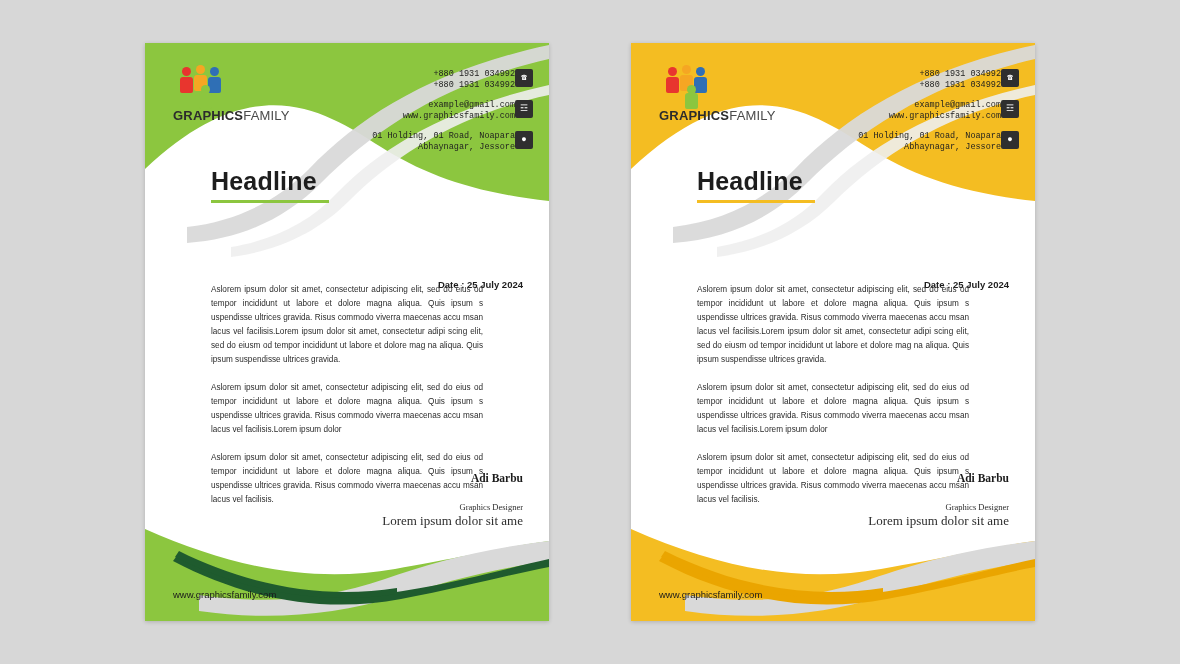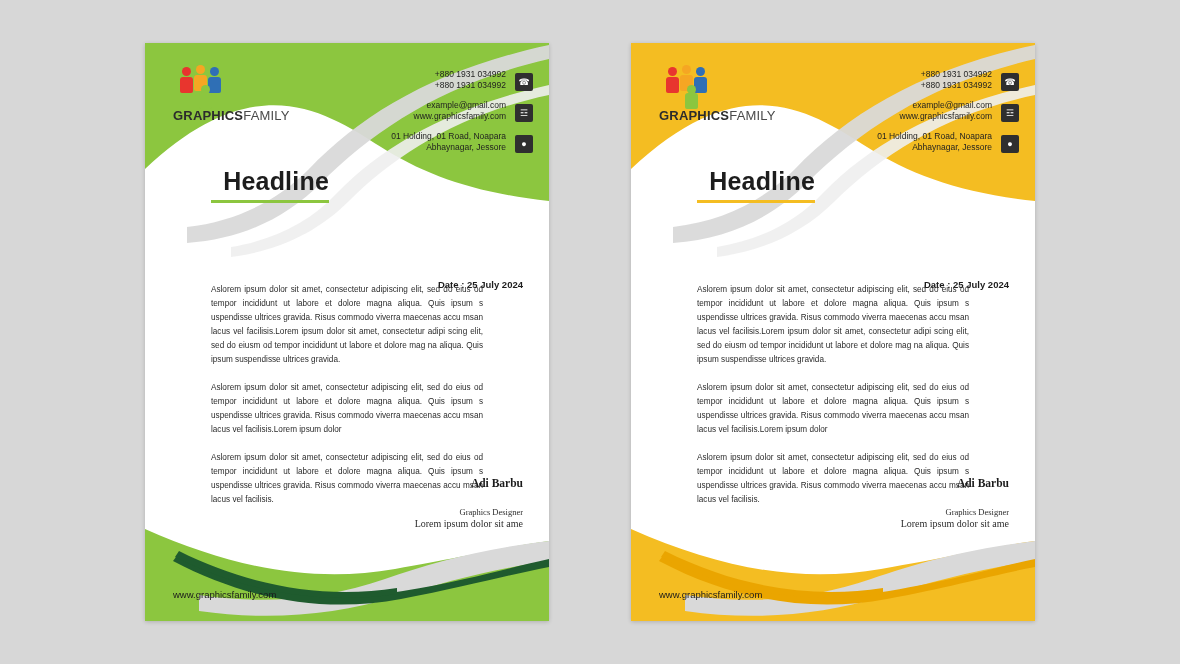--- a/index.html
+++ b/index.html
@@ -57,24 +57,24 @@
 
   
   .contacts {
     position: absolute;
     right: 16px; top: 26px;
     width: 210px;
     text-align: right;
   }
   .crow {
     display: flex;
-    align-items: flex-end;
+    align-items: flex-start;
     justify-content: flex-end;
-    gap: 9px;
     margin-bottom: 9px;
+    font-family: Liberation Mono, monospace;
   }
   .ctext {
     font-size: 8.5px;
     line-height: 11px;
     color: #1f1f1f;
     white-space: nowrap;
   }
   .cicon {
     flex: 0 0 auto;
     width: 18px; height: 18px;
@@ -84,21 +84,21 @@
     display: flex;
     align-items: center;
     justify-content: center;
     font-size: 9px;
     line-height: 1;
   }
 
   
   .headline-wrap {
     position: absolute;
-    left: 66px; top: 124px; text-align: right;
+    left: 66px; top: 124px;
   }
   .headline {
     font-size: 25px;
     font-weight: bold;
     color: #1d1d1d;
     letter-spacing: .2px;
   }
   .headline-rule {
     margin-top: 4px;
     height: 2.5px;
@@ -131,21 +131,21 @@
 
   
   .signature {
     position: absolute;
     right: 26px; bottom: 92px;
     text-align: right;
     font-family: Liberation Serif, serif;
   }
   .sig-name { font-size: 11.5px; font-weight: bold; color: #1b1b1b; }
   .sig-role { font-size: 8.5px; color: #2d2d2d; margin-top: 18px; }
-  .sig-sub  { font-size: 10px; color: #2d2d2d; margin-top: 1px; }
+  .sig-sub  { font-size: 13px; color: #2d2d2d; margin-top: 1px; }
 
   
   .footer-url {
     position: absolute;
     left: 28px; bottom: 21px;
     font-size: 9.5px;
     color: #1b1b1b;
   }
 </style>
 </head>

